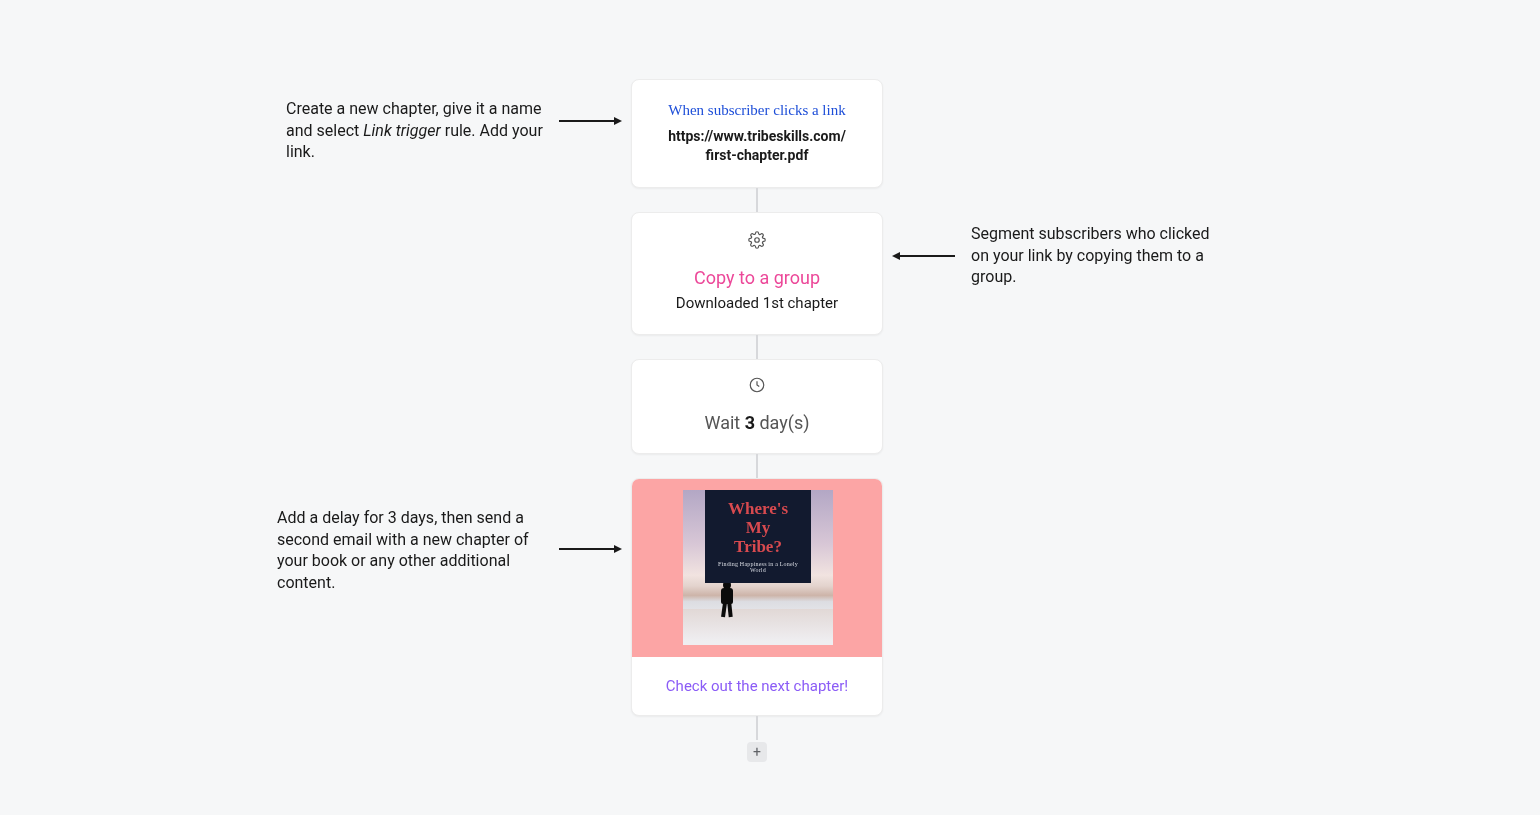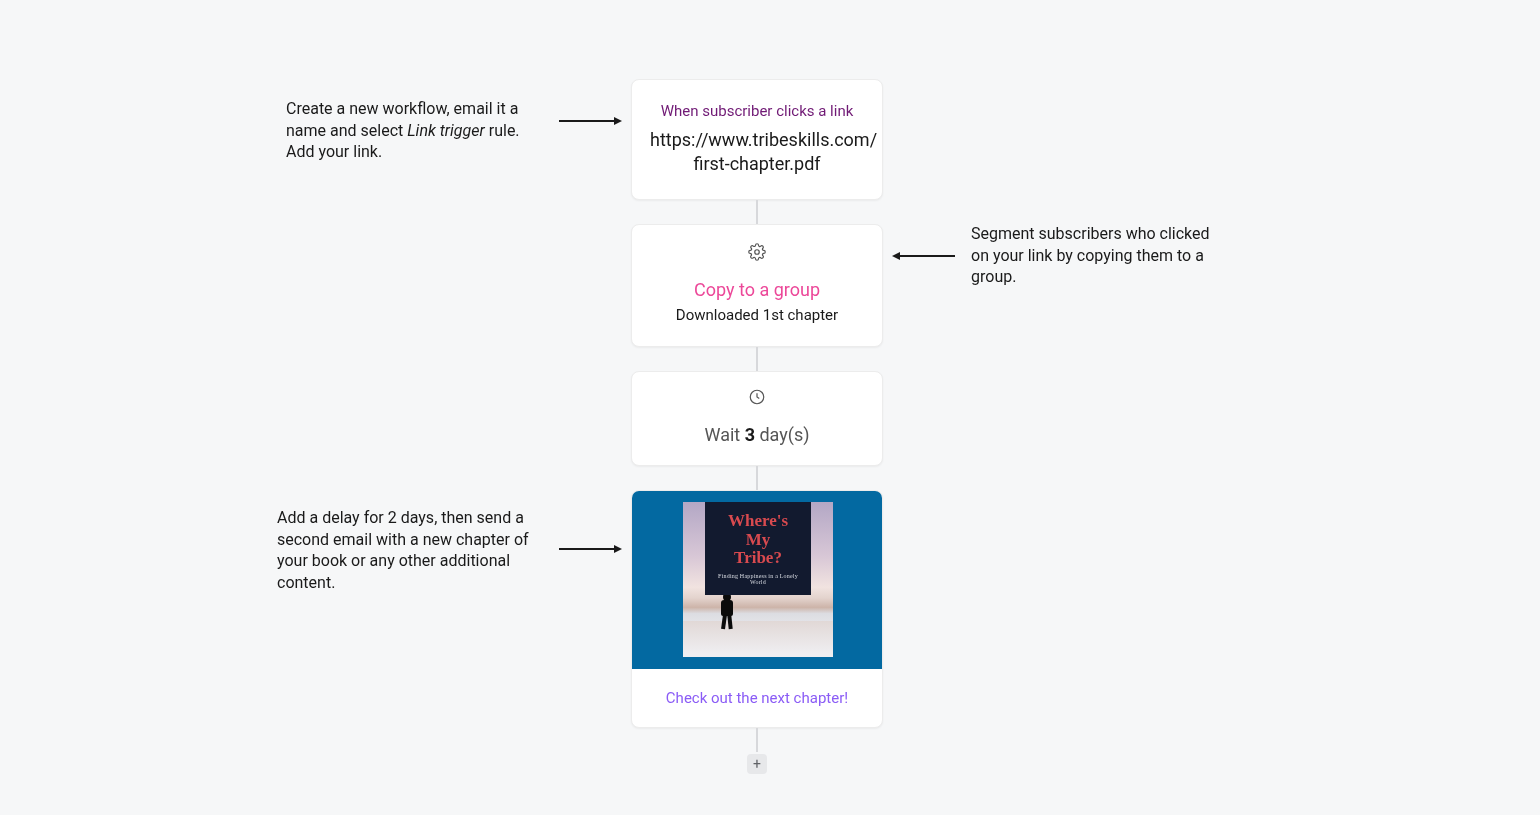--- a/index.html
+++ b/index.html
@@ -29,36 +29,36 @@
     border: 1px solid #ececec;
     text-align: center;
   }
   .connector {
     width: 2px;
     background: #d7d8db;
     height: 24px;
     flex: 0 0 24px;
   }
   .card.trigger { padding: 22px 18px; }
-  .trig-label { font-size: 15px; color: #701a75; margin-bottom: 8px; }
-  .trig-link  { font-size: 18px; color: #1a1a1a; font-weight: 400; line-height: 1.35; }
+  .trig-label { font-size: 15px; color: #1d4ed8; margin-bottom: 8px; font-family: Liberation Serif, serif; }
+  .trig-link  { font-size: 14px; color: #1a1a1a; font-weight: 700; line-height: 1.35; }
 
   .card.action { padding: 18px 20px 22px; }
   .icon-row { display:flex; justify-content:center; margin-bottom: 14px; }
   .action-label { font-size: 18px; color: #ec4899; margin-bottom: 6px; }
   .action-value { font-size: 15px; font-weight: 400; color: #1a1a1a; }
 
   .card.wait  { padding: 16px 20px 20px; }
   .wait-text { font-size: 18px; color: #555; }
   .wait-text .num { font-weight: 700; color:#1a1a1a; }
 
   .card.email { padding: 0; overflow:hidden; }
   .email-preview {
     width: 252px; height: 178px;
-    background: #0369a1;
+    background: #fca5a5;
     display:flex; align-items:center; justify-content:center;
   }
   .book-thumb {
     width: 150px; height: 155px;
     background: linear-gradient(to bottom,
        #b3a7c5 0%, #d8c7d6 35%, #f1e3e0 55%,
        #e3d3cd 62%, #cdb4a9 68%, #dcdde2 72%,
        #efeef1 88%, #f4f3f5 100%);
     position: relative;
     overflow:hidden;
@@ -112,37 +112,37 @@
   }
 
   svg.icon { width:18px; height:18px; stroke:#555; fill:none; stroke-width:1.6; }
 </style>
 </head>
 <body>
 
 <div class="canvas">
 
   <div class="annot" style="left:286px; top:98px;">
-    <span>Create a new workflow, email it a name and select </span><em>Link trigger</em><span> rule. Add your link.</span>
+    <span>Create a new chapter, give it a name and select </span><em>Link trigger</em><span> rule. Add your link.</span>
   </div>
   <div class="arrow-right" style="left:559px; top:117px;">
     <div class="shaft"></div>
       <div class="head"></div>
   </div>
 
   <div class="annot" style="left:971px; top:223px; width:260px;">
     <span>Segment subscribers who clicked on your link by copying them to a group.</span>
   </div>
   <div class="arrow-left" style="left:892px; top:252px;">
     <div class="head"></div>
       <div class="shaft"></div>
   </div>
 
   <div class="annot" style="left:277px; top:507px; width:260px;">
-    <span>Add a delay for 2 days, then send a second email with a new chapter of your book or any other additional content.</span>
+    <span>Add a delay for 3 days, then send a second email with a new chapter of your book or any other additional content.</span>
   </div>
   <div class="arrow-right" style="left:559px; top:545px;">
     <div class="shaft"></div>
       <div class="head"></div>
   </div>
 
   <div class="flow">
 
     <div class="card trigger">
       <div class="trig-label">When subscriber clicks a link</div>

